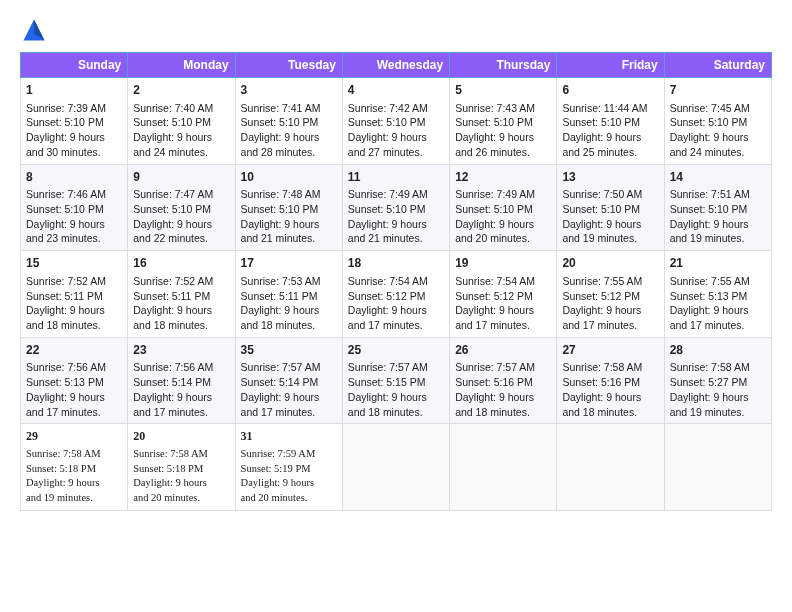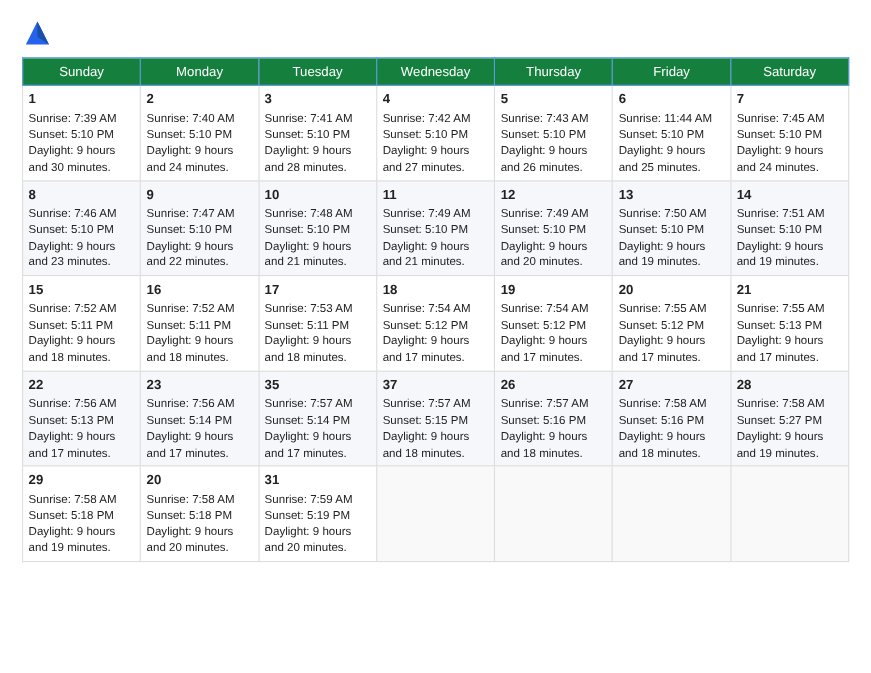--- a/index.html
+++ b/index.html
@@ -42,26 +42,26 @@
     .location {
       font-size: 14px;
       color: #444;
     }
     .calendar {
       width: 100%;
       border-collapse: collapse;
       font-size: 10.5px;
     }
     .calendar th {
-      background-color: #15803d;
+      background-color: #8b5cf6;
       color: #fff;
-      text-align: center;
+      text-align: right;
       padding: 5px 6px;
       font-size: 12px;
-      font-weight: normal;
+      font-weight: bold;
       border: 1px solid #5a9ae0;
     }
     .calendar td {
       vertical-align: top;
       border: 1px solid #ddd;
       padding: 4px 5px;
       width: calc(100% / 7);
       height: 80px;
       background: #fff;
       color: #222;
@@ -74,20 +74,21 @@
       font-size: 12px;
       font-weight: bold;
       display: block;
       margin-bottom: 2px;
     }
     .empty-cell {
       background: #f9f9f9 !important;
     }
     .calendar td.last-row {
       height: 72px;
+      font-family: Liberation Serif, serif;
     }
   </style>
 </head>
 <body>
 
 <div class="page">
   <div class="header">
     <div class="logo">
       <svg class="logo-icon" viewBox="0 0 32 32">
         <polygon points="16,4 28,28 4,28" fill="#2563eb"></polygon>
@@ -286,21 +287,21 @@
             <div>and 17 minutes.</div>
           </td>
           <td>
             <span class="day-num">35</span>
             <div>Sunrise: 7:57 AM</div>
             <div>Sunset: 5:14 PM</div>
             <div>Daylight: 9 hours</div>
             <div>and 17 minutes.</div>
           </td>
           <td>
-            <span class="day-num">37</span>
+            <span class="day-num">25</span>
             <div>Sunrise: 7:57 AM</div>
             <div>Sunset: 5:15 PM</div>
             <div>Daylight: 9 hours</div>
             <div>and 18 minutes.</div>
           </td>
           <td>
             <span class="day-num">26</span>
             <div>Sunrise: 7:57 AM</div>
             <div>Sunset: 5:16 PM</div>
             <div>Daylight: 9 hours</div>

